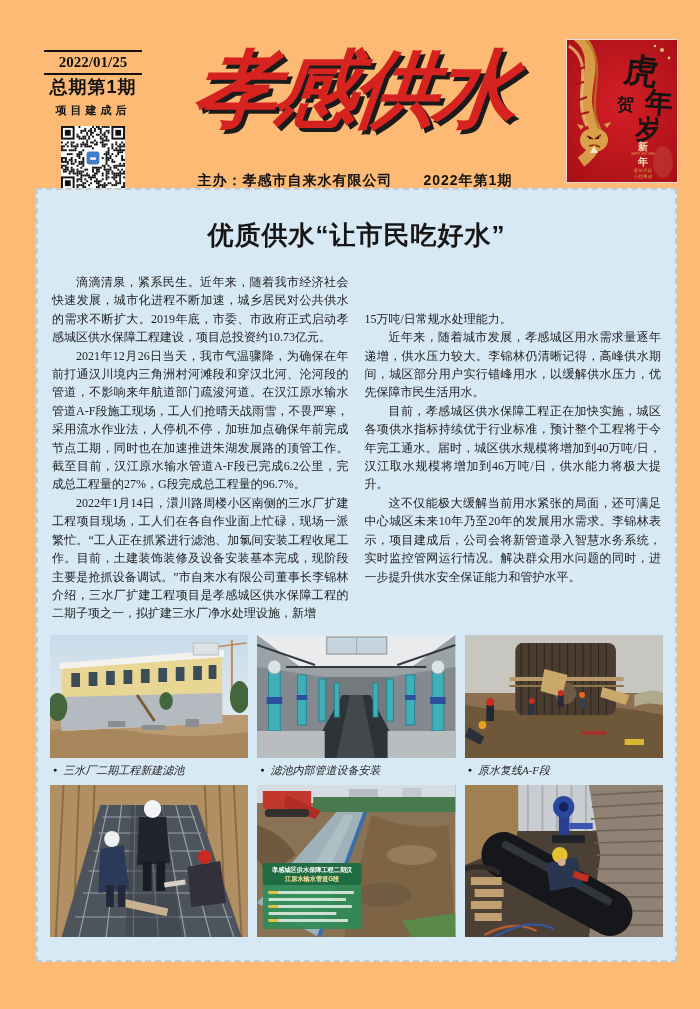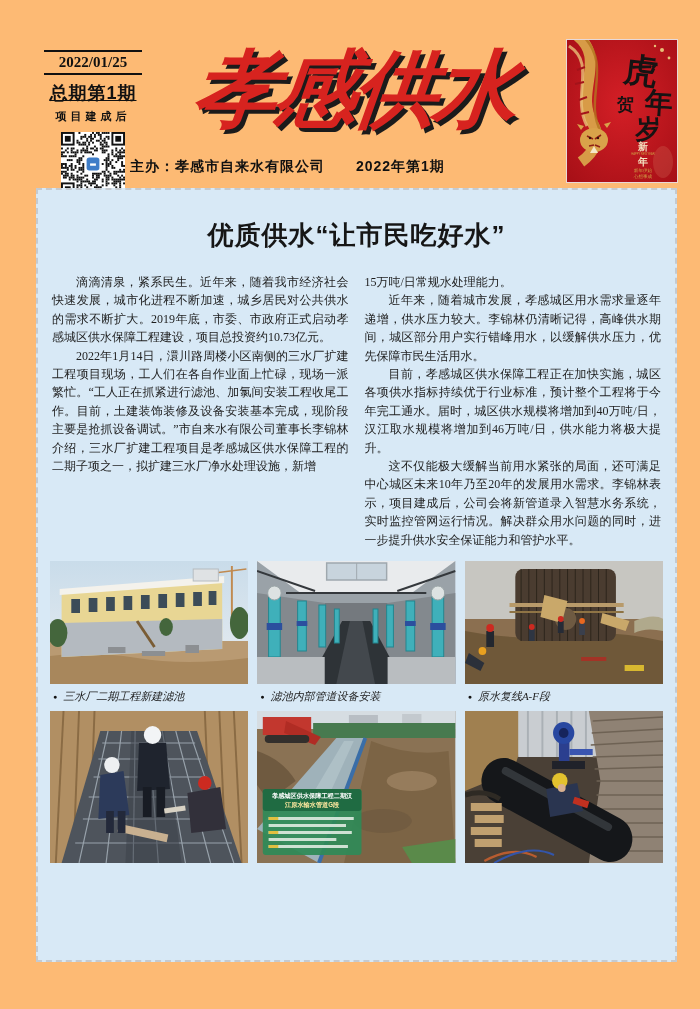--- a/index.html
+++ b/index.html
@@ -3,38 +3,38 @@
 <meta charset="utf-8">
 <style>
   html,body{margin:0;padding:0;background:#fff;}
   .page{position:relative;width:700px;height:1009px;background:#fdba74;outline:1px solid #e2e2e2;
         font-family:"Liberation Sans",sans-serif;color:#111;overflow:hidden;}
 
   
   .info-block{position:absolute;left:44px;top:50px;width:98px;text-align:center;}
   .date-line{font-family:"Liberation Serif",serif;font-weight:bold;font-size:15px;
              border-top:2px solid #111;border-bottom:2px solid #111;padding:2px 0;}
-  .issue-total{font-size:18px;font-weight:bold;margin-top:6px;letter-spacing:1px;text-decoration:underline;}
+  .issue-total{font-size:18px;font-weight:bold;letter-spacing:1px;}
   .internal{font-size:11px;font-weight:bold;letter-spacing:4px;margin-top:4px;}
   .qr-wrap{margin-top:8px;}
   .masthead-title{position:absolute;left:148px;top:30px;width:412px;height:120px;
     text-align:center;font-family:"DejaVu Sans",sans-serif;font-weight:bold;font-style:italic;
     font-size:84px;line-height:118px;color:#d7231f;letter-spacing:-4px;
     transform:skewX(-6deg);text-shadow:4px 4px 0 #1b1b1b;white-space:nowrap;}
-  .organizer-line{position:absolute;left:130px;top:158px;width:450px;
+  .organizer-line{position:absolute;left:130px;top:172px;width:450px;text-align:center;
     font-weight:bold;font-size:14px;letter-spacing:1px;}
   .organizer-line .gap{display:inline-block;width:26px;}
   .poster{position:absolute;left:567px;top:40px;width:110px;height:142px;box-shadow:0 0 0 1px #e8d9d9;}
 
   
   .content-box{position:absolute;left:36px;top:188px;width:641px;height:774px;box-sizing:border-box;
     background:#d8e9f6;border:2px dashed #c5cad0;padding:0 12px;overflow:hidden;}
   .article-title{margin:28px 0 20px 0;text-align:center;font-size:26px;font-weight:bold;
     letter-spacing:1px;color:#161616;}
-  .columns{display:flex;gap:16px;padding:0 2px;}
+  .columns{display:flex;gap:16px;padding:0 2px;align-items:center;}
   .col{flex:1;font-family:"Liberation Serif","DejaVu Serif",serif;font-size:12px;
     line-height:18.4px;text-align:justify;color:#1d1d1d;}
   .col p{margin:0;text-indent:2em;}
   .col p.no-indent{text-indent:0;}
 
   
   .photo-grid{display:grid;grid-template-columns:repeat(3,1fr);column-gap:9px;margin-top:12px;}
   figure{margin:0;}
   figure svg{display:block;width:100%;}
   .row1 svg{height:123px;}
@@ -491,20 +491,21 @@
     </svg>
   </div>
 
   <div class="content-box">
 
     <h1 class="article-title">优质供水“让市民吃好水”</h1>
 
     <div class="columns">
       <div class="col">
         <p>滴滴清泉，紧系民生。近年来，随着我市经济社会快速发展，城市化进程不断加速，城乡居民对公共供水的需求不断扩大。2019年底，市委、市政府正式启动孝感城区供水保障工程建设，项目总投资约10.73亿元。</p>
+        <p>2021年12月26日当天，我市气温骤降，为确保在年前打通汉川境内三角洲村河滩段和穿汉北河、沦河段的管道，不影响来年航道部门疏浚河道。在汉江原水输水管道A-F段施工现场，工人们抢晴天战雨雪，不畏严寒，采用流水作业法，人停机不停，加班加点确保年前完成节点工期，同时也在加速推进朱湖发展路的顶管工作。截至目前，汉江原水输水管道A-F段已完成6.2公里，完成总工程量的27%，G段完成总工程量的96.7%。</p>
         <p>2022年1月14日，澴川路周楼小区南侧的三水厂扩建工程项目现场，工人们在各自作业面上忙碌，现场一派繁忙。“工人正在抓紧进行滤池、加氯间安装工程收尾工作。目前，土建装饰装修及设备安装基本完成，现阶段主要是抢抓设备调试。”市自来水有限公司董事长李锦林介绍，三水厂扩建工程项目是孝感城区供水保障工程的二期子项之一，拟扩建三水厂净水处理设施，新增</p>
       </div>
       <div class="col">
         <p class="no-indent">15万吨/日常规水处理能力。</p>
         <p>近年来，随着城市发展，孝感城区用水需求量逐年递增，供水压力较大。李锦林仍清晰记得，高峰供水期间，城区部分用户实行错峰用水，以缓解供水压力，优先保障市民生活用水。</p>
         <p>目前，孝感城区供水保障工程正在加快实施，城区各项供水指标持续优于行业标准，预计整个工程将于今年完工通水。届时，城区供水规模将增加到40万吨/日，汉江取水规模将增加到46万吨/日，供水能力将极大提升。</p>
         <p>这不仅能极大缓解当前用水紧张的局面，还可满足中心城区未来10年乃至20年的发展用水需求。李锦林表示，项目建成后，公司会将新管道录入智慧水务系统，实时监控管网运行情况。解决群众用水问题的同时，进一步提升供水安全保证能力和管护水平。</p>
       </div>
     </div>
 

